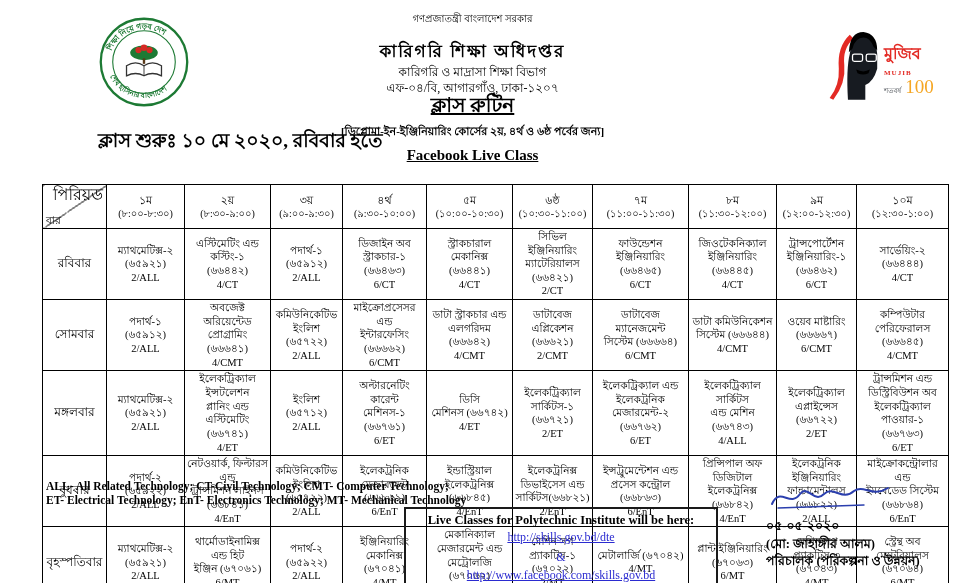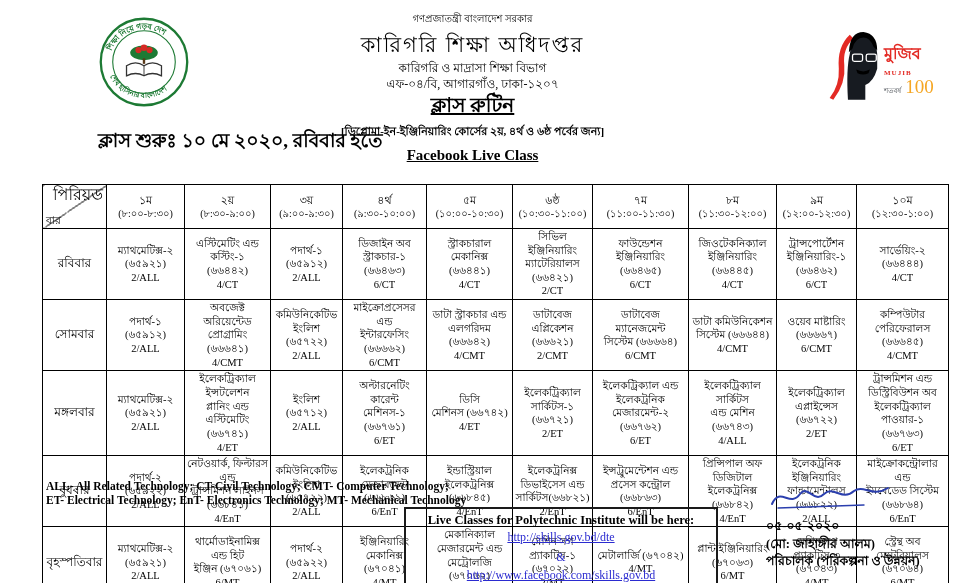--- a/index.html
+++ b/index.html
@@ -3,21 +3,21 @@
 <meta charset="utf-8">
 <style>
   *{margin:0;padding:0;box-sizing:border-box}
   html,body{width:960px;height:583px}
   body{background:#fff;color:#000;font-family:"Liberation Serif",serif;position:relative;overflow:hidden}
   .page{position:absolute;inset:0}
 
   
   .hdr{position:absolute;top:12px;left:0;width:945px;text-align:center;line-height:1.3}
   .hdr .l1{font-size:10px}
-  .hdr .l2{font-size:21px;font-weight:normal;letter-spacing:2px;margin:7px 0 2px}
+  .hdr .l2{font-size:17px;font-weight:bold;letter-spacing:2px;margin:16px 0 2px}
   .hdr .l3,.hdr .l4,.hdr .l5{font-size:12px}
 
   
   .dte-logo{position:absolute;left:98px;top:16px;width:92px;height:92px}
   .mujib-logo{position:absolute;left:826px;top:24px;width:122px;height:86px}
   .mujib-txt{position:absolute;left:58px;top:22px;width:64px;line-height:1}
   .mujib-bn{color:#e32a24;font-weight:bold;font-size:16px}
   .mujib-en{color:#e32a24;font-size:7px;font-weight:bold;letter-spacing:1px}
   .mujib-cent{color:#3a3f46;font-size:7px}
   .mujib-100{color:#f5a623;font-weight:normal;font-size:19px;line-height:.9}

